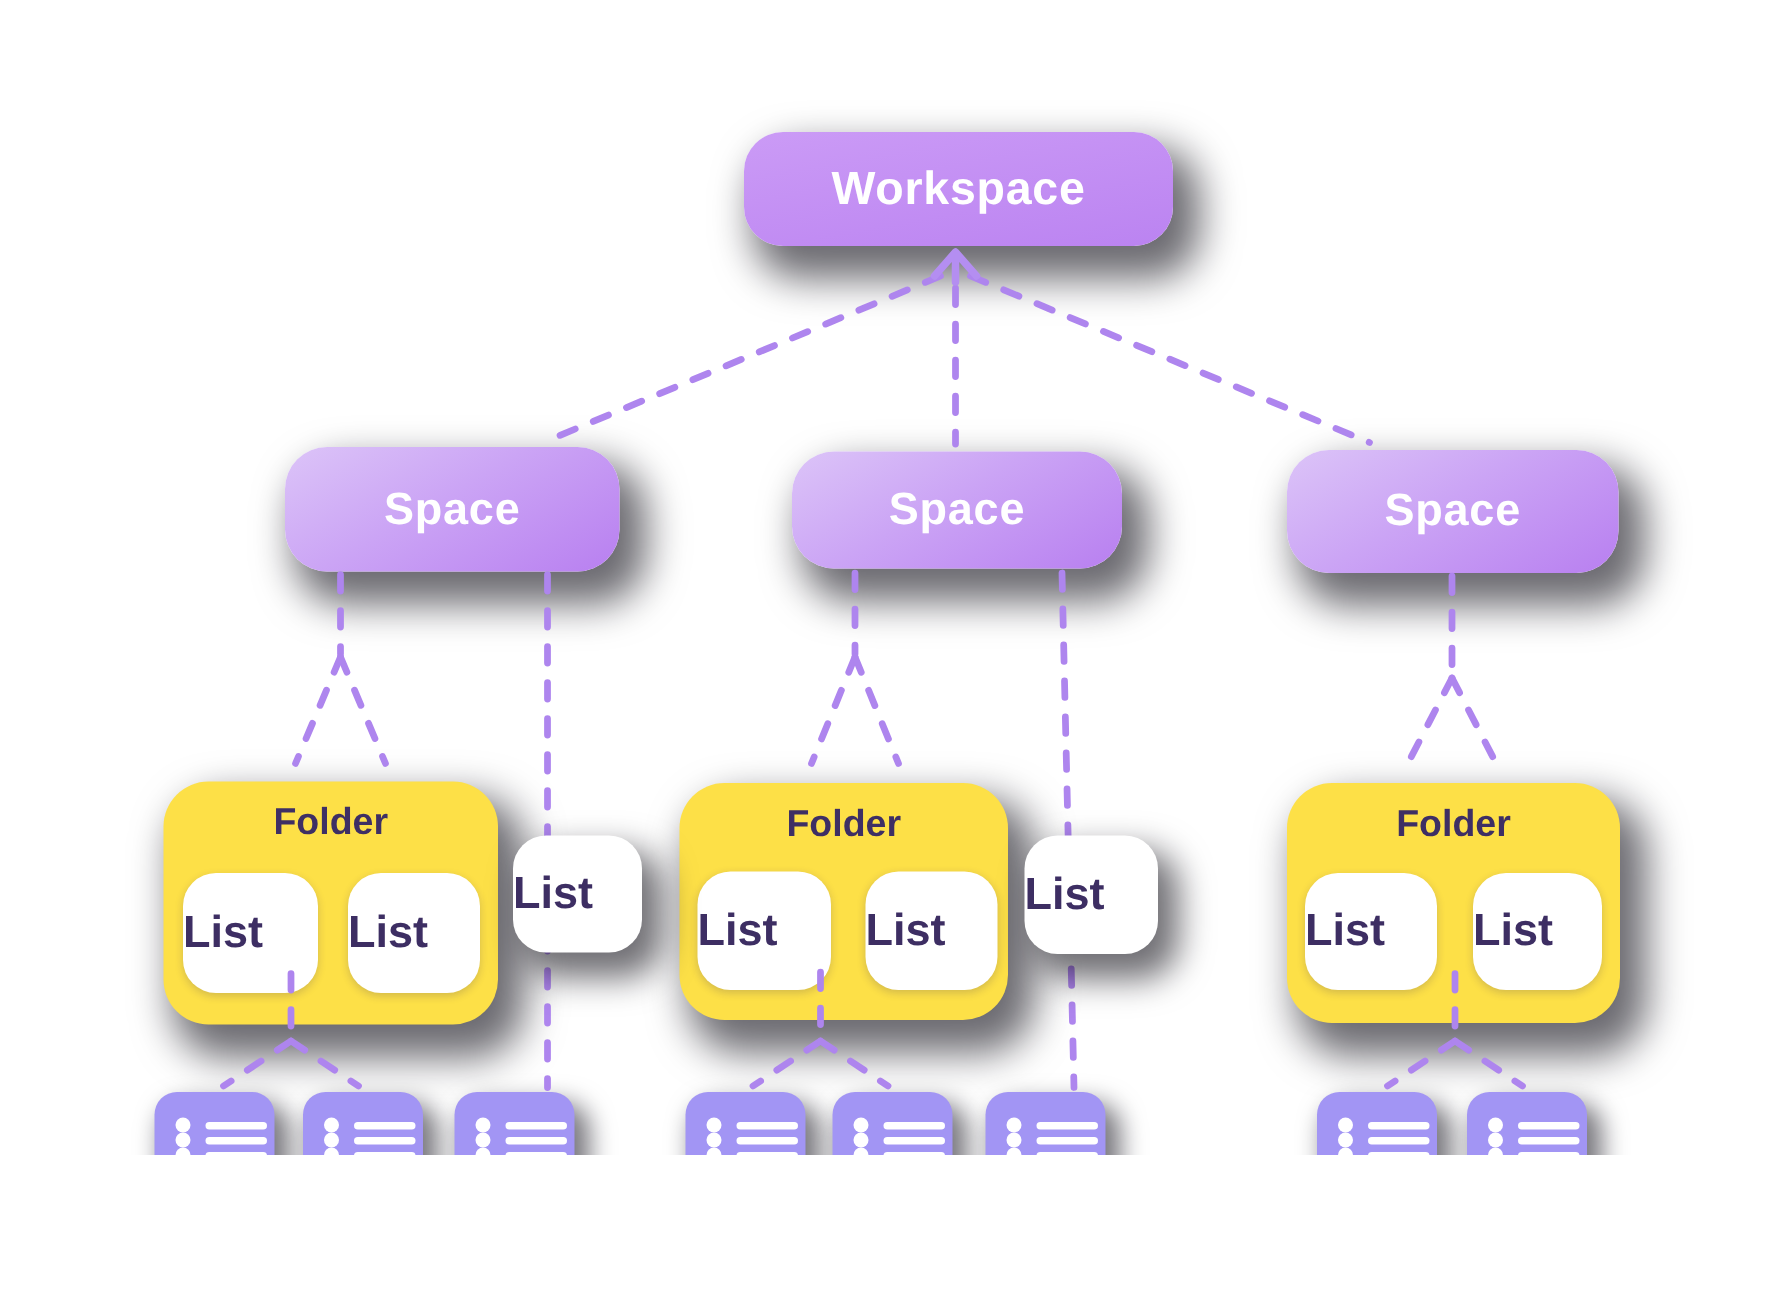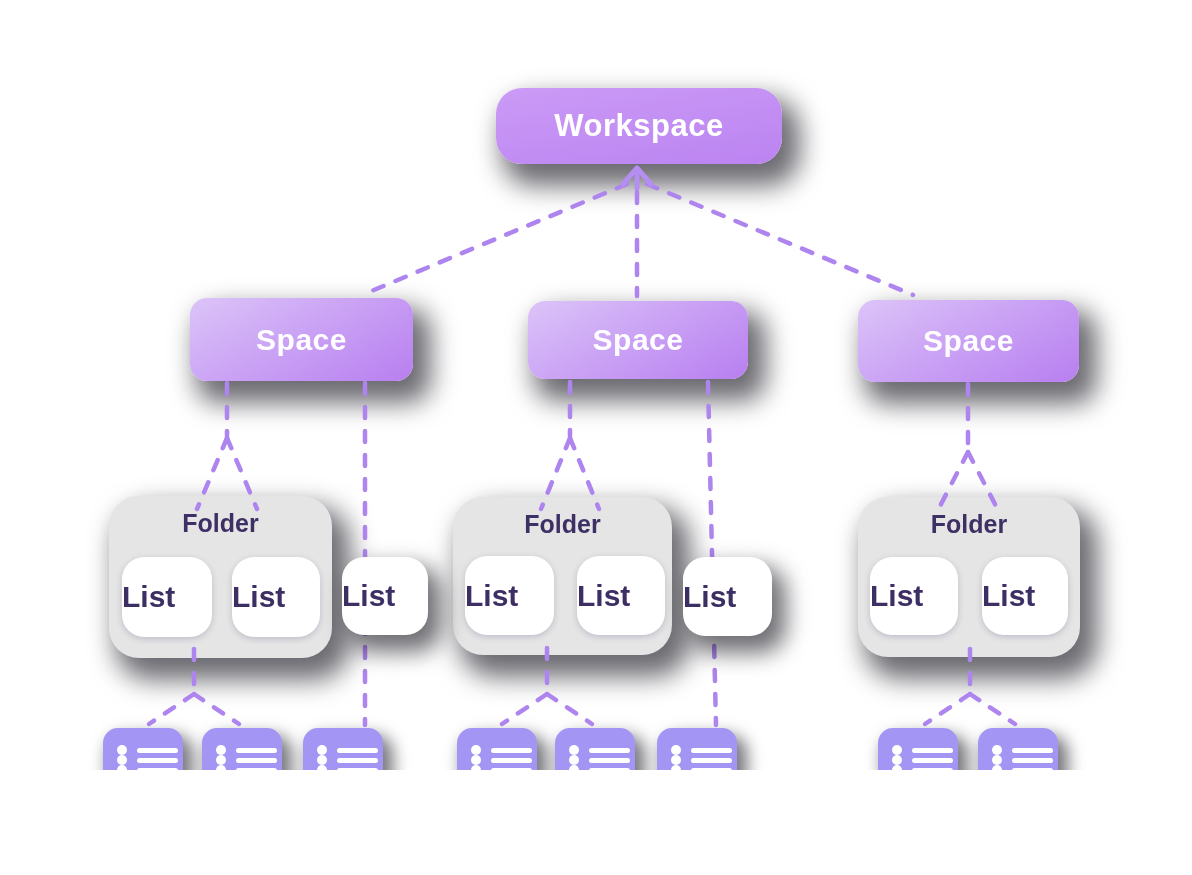--- a/index.html
+++ b/index.html
@@ -15,30 +15,30 @@
   .shadow-mid{box-shadow:10px 13px 22px 4px rgba(10,8,18,0.58);}
   .shadow-small{box-shadow:7px 10px 16px 3px rgba(10,8,18,0.55);}
 
   .workspace{
     left:496px;top:88px;width:286px;height:76px;
     border-radius:26px;z-index:1;
     background:linear-gradient(170deg,#cb9bf6 0%,#bb83f1 100%);
     color:#ffffff;font-size:31px;font-weight:700;letter-spacing:.5px;
   }
   .space{
-    border-radius:17px;z-index:1;
+    border-radius:28px;z-index:1;
     background:linear-gradient(150deg,#dcc4f8 0%,#cba4f5 45%,#b87ff0 100%);
     color:#ffffff;font-size:30px;font-weight:700;letter-spacing:.5px;
   }
   #space-1{left:190px;top:298px;width:223px;height:83px;}
   #space-2{left:528px;top:301px;width:220px;height:78px;}
   #space-3{left:858px;top:300px;width:221px;height:82px;}
 
   .folder{
-    position:absolute;z-index:1;border-radius:30px;background:#e5e5e5;box-sizing:border-box;
+    position:absolute;z-index:1;border-radius:30px;background:#fde047;box-sizing:border-box;margin-top:25px;
   }
   #folder-1{left:109px;top:496px;width:223px;height:162px;}
   #folder-2{left:453px;top:497px;width:219px;height:158px;}
   #folder-3{left:858px;top:497px;width:222px;height:160px;}
   .folder-title{
     position:absolute;top:13px;left:0;right:0;text-align:center;
     color:#3e2f64;font-size:25px;font-weight:700;
   }
   .list-chip{
     position:absolute;display:flex;align-items:center;

